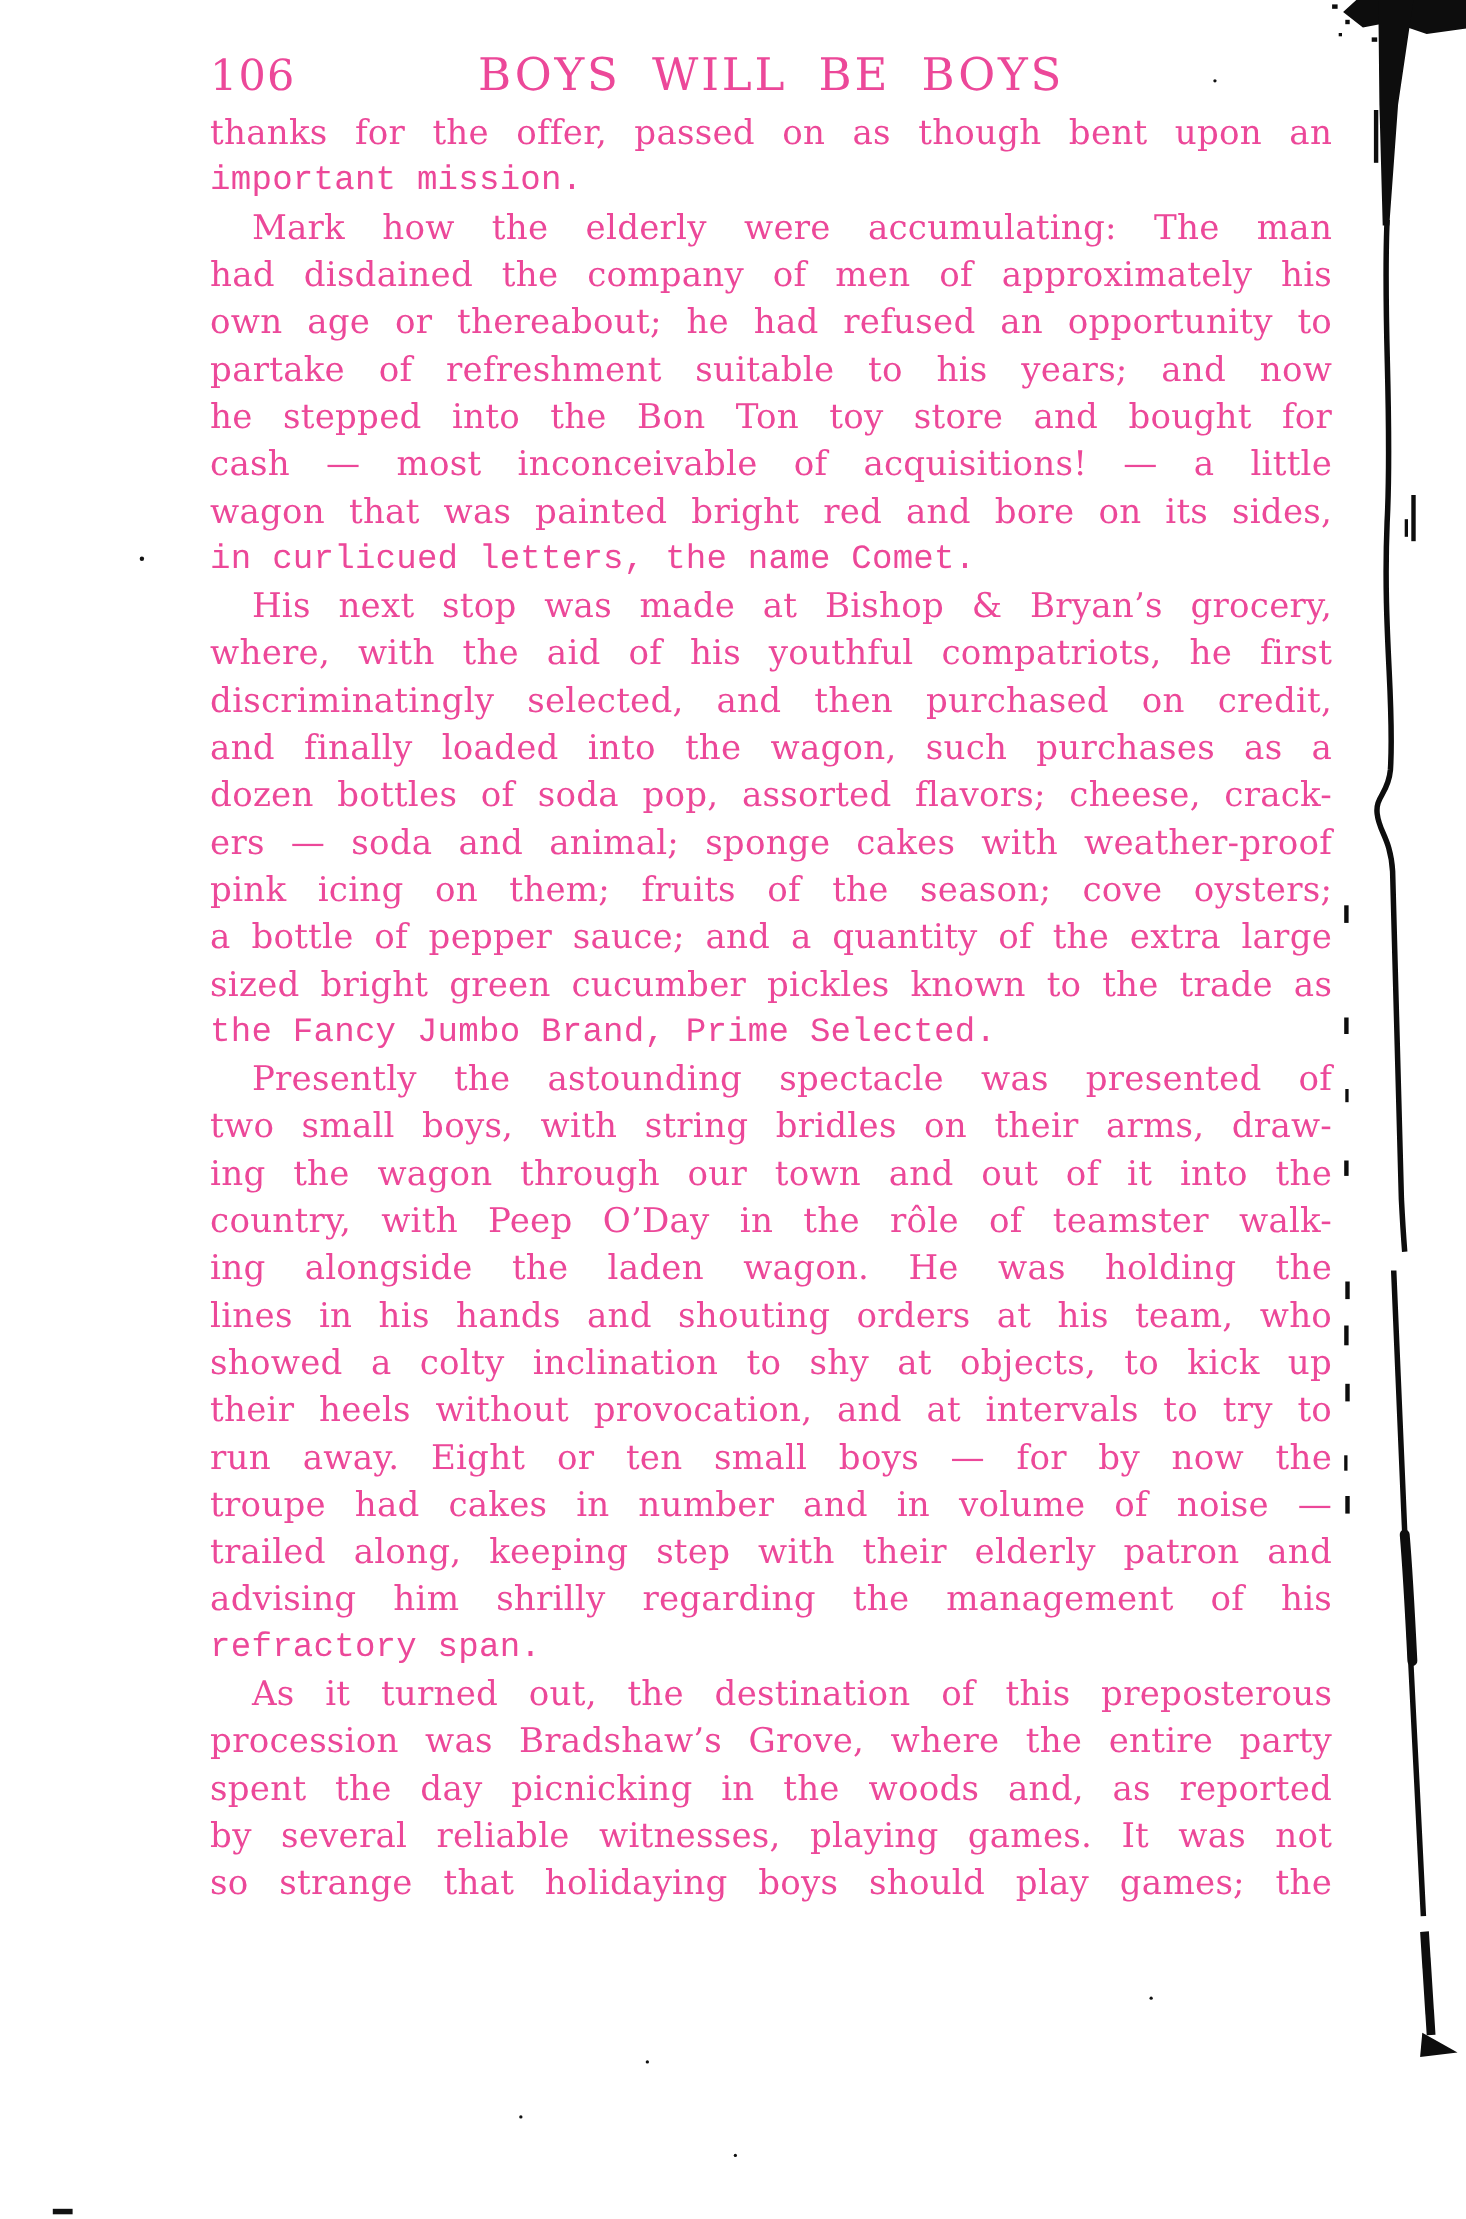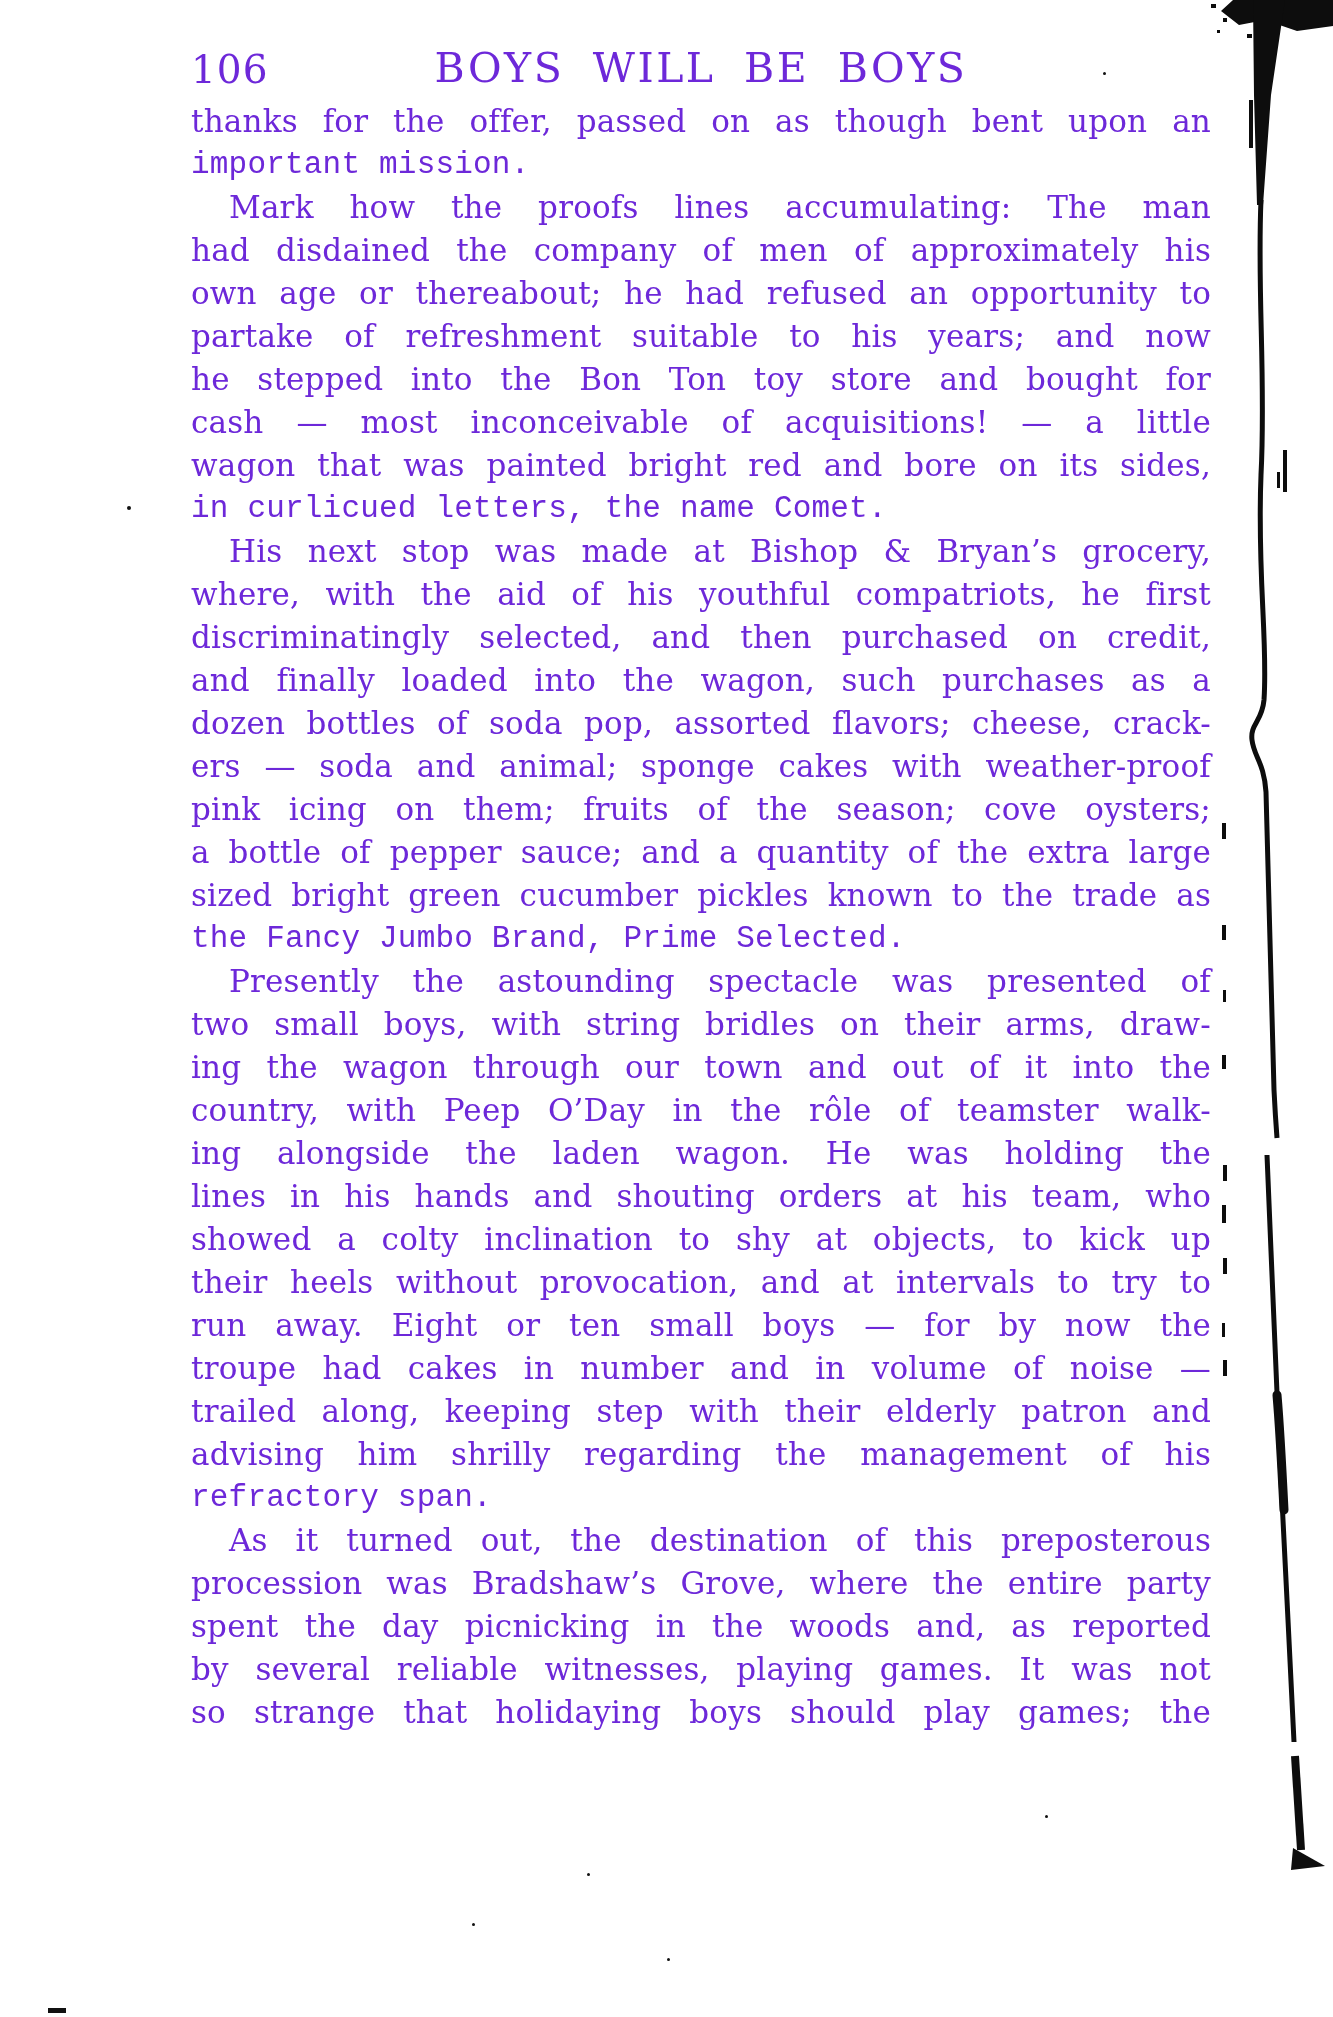--- a/index.html
+++ b/index.html
@@ -3,21 +3,21 @@
 <meta charset="utf-8">
 <style>
   html, body { margin: 0; padding: 0; background: #ffffff; }
   .page {
     position: relative;
     width: 1333px;
     height: 2017px;
     background: #ffffff;
     overflow: hidden;
     font-family: "DejaVu Serif", "Liberation Serif", serif;
-    color: #6d28d9;
+    color: #ec4899;
   }
   .running-header {
     position: absolute;
     top: 44px;
     left: 191px;
     width: 1020px;
     height: 48px;
   }
   .page-number {
     position: absolute;
@@ -68,21 +68,21 @@
 <div class="page">
 
   <div class="running-header">
     <div class="page-number">106</div>
     <div class="header-title">BOYS WILL BE BOYS</div>
   </div>
 
   <div class="body-text">
       <div class="line">thanks for the offer, passed on as though bent upon an</div>
       <div class="line end">important mission.</div>
-      <div class="line ind">Mark how the proofs lines accumulating: The man</div>
+      <div class="line ind">Mark how the elderly were accumulating: The man</div>
       <div class="line">had disdained the company of men of approximately his</div>
       <div class="line">own age or thereabout; he had refused an opportunity to</div>
       <div class="line">partake of refreshment suitable to his years; and now</div>
       <div class="line">he stepped into the Bon Ton toy store and bought for</div>
       <div class="line">cash — most inconceivable of acquisitions! — a little</div>
       <div class="line">wagon that was painted bright red and bore on its sides,</div>
       <div class="line end">in curlicued letters, the name Comet.</div>
       <div class="line ind">His next stop was made at Bishop &amp; Bryan’s grocery,</div>
       <div class="line">where, with the aid of his youthful compatriots, he first</div>
       <div class="line">discriminatingly selected, and then purchased on credit,</div>

